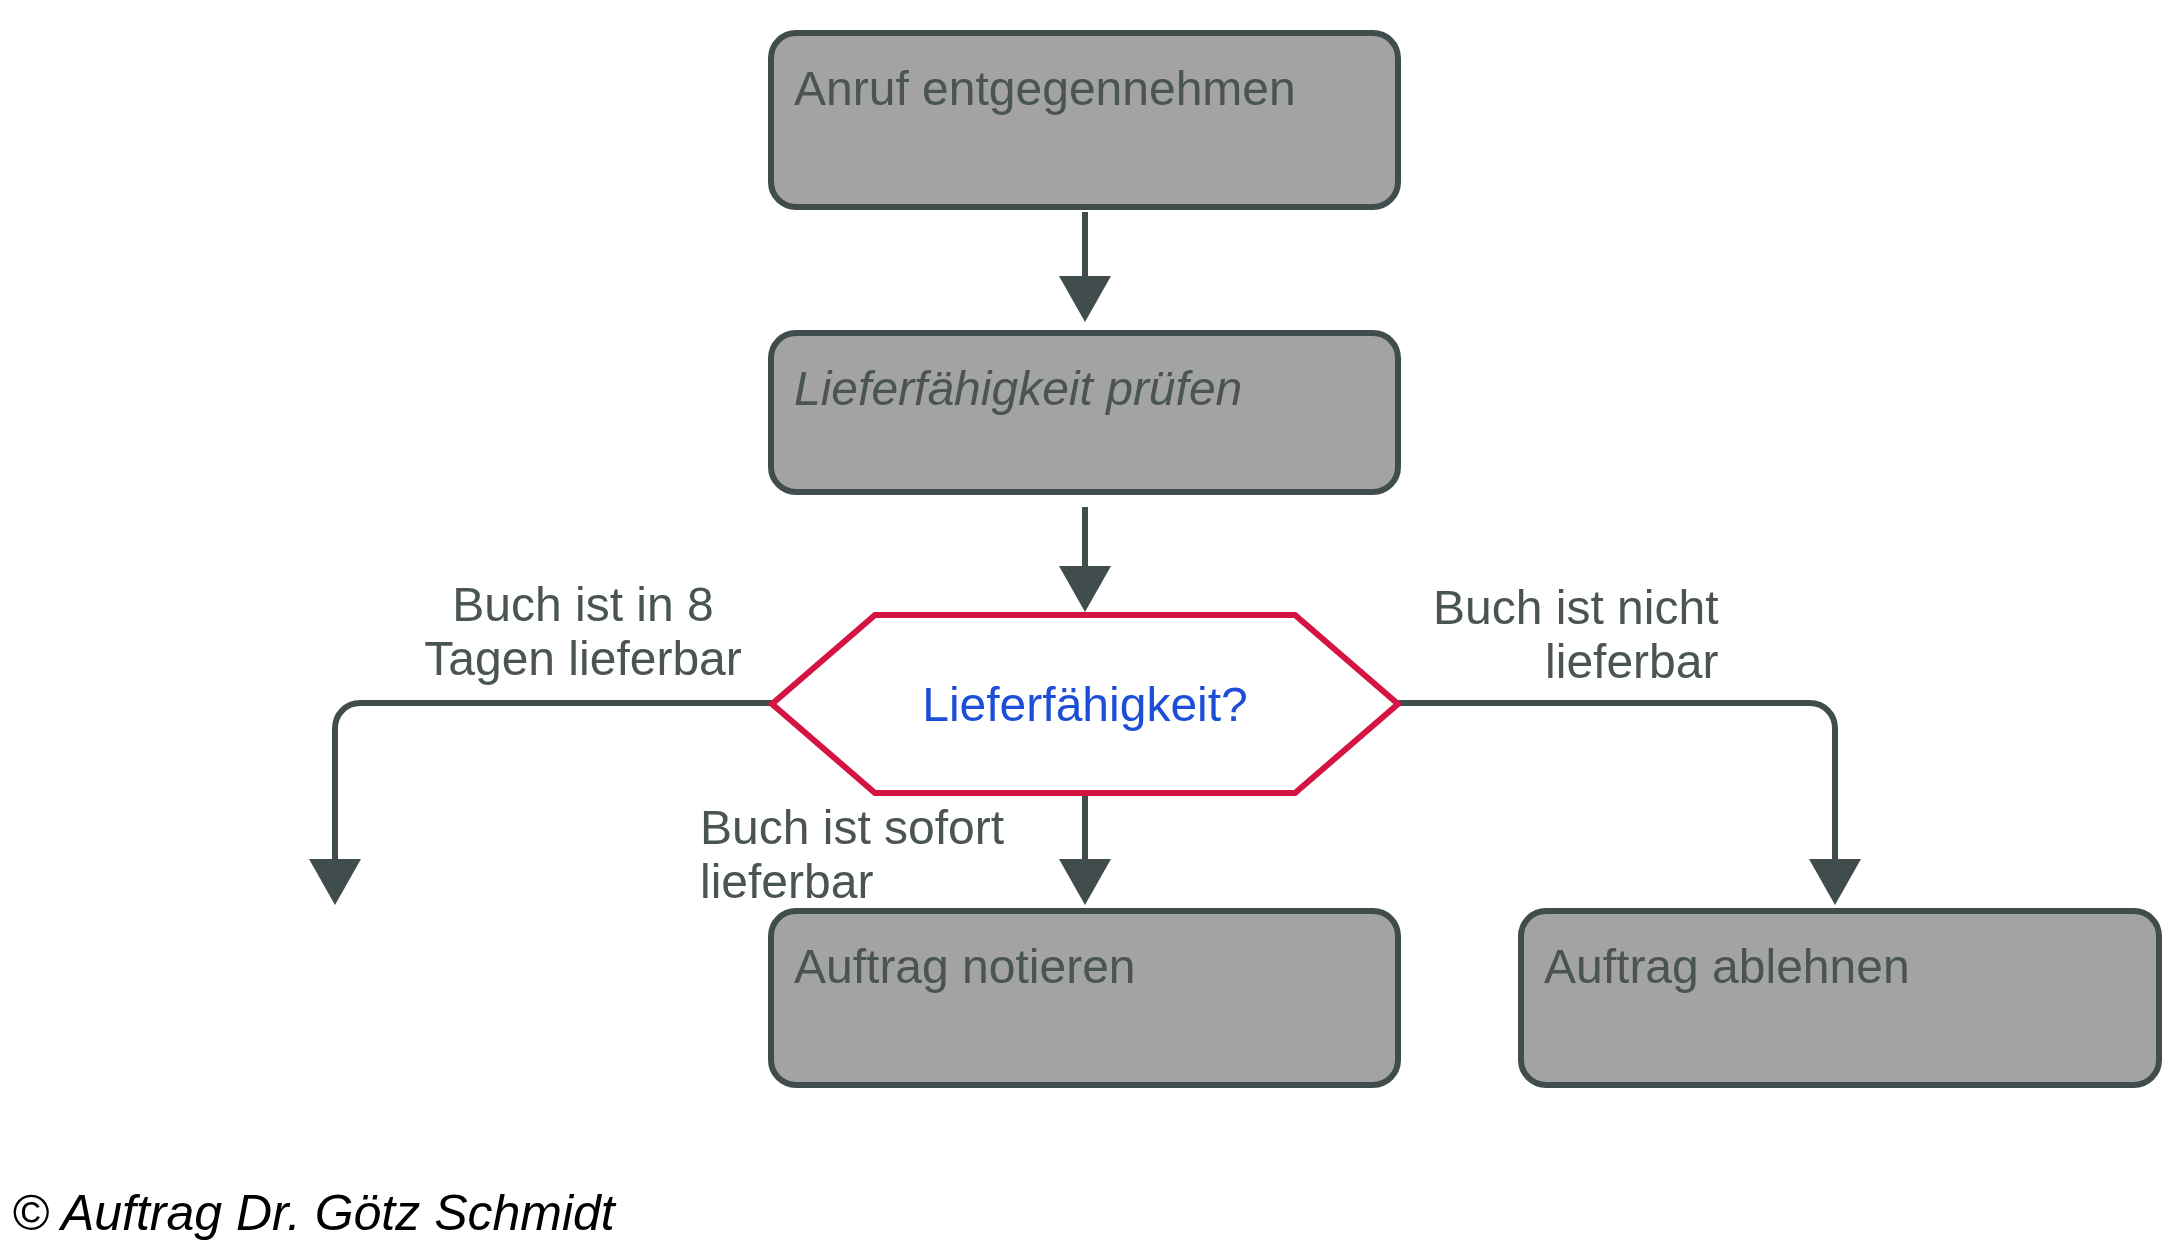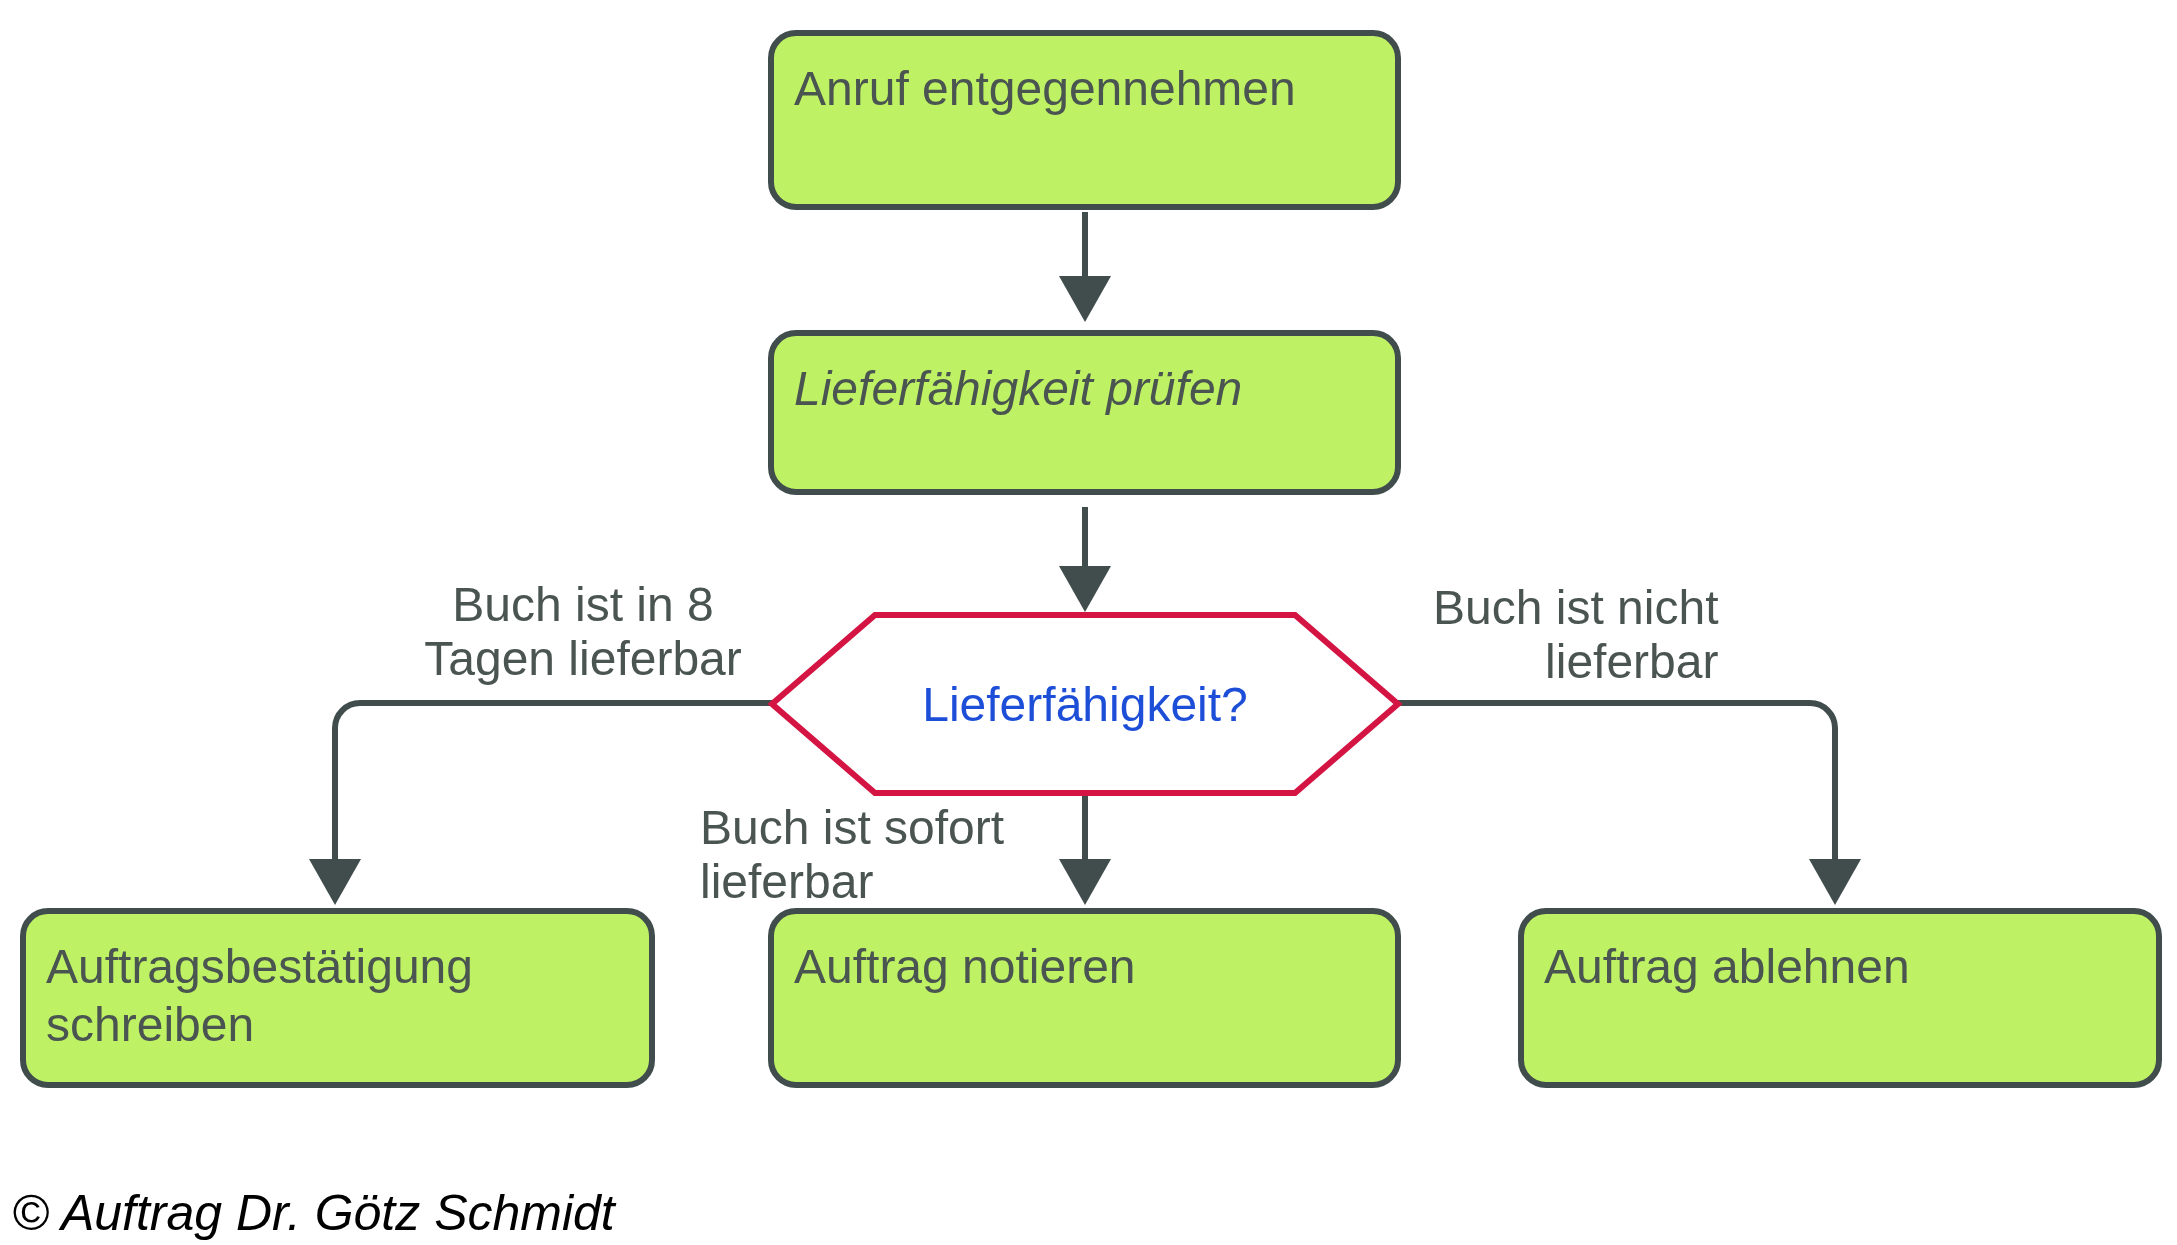--- a/index.html
+++ b/index.html
@@ -8,21 +8,21 @@
     width: 2177px;
     height: 1245px;
     background: #ffffff;
     font-family: "Liberation Sans", sans-serif;
     overflow: hidden;
   }
   #wires { position: absolute; left: 0; top: 0; width: 2177px; height: 1245px; }
   .box {
     position: absolute;
     box-sizing: border-box;
-    background: #bef264;
+    background: #a3a3a3;
     border: 6px solid #414d4d;
     border-radius: 28px;
     padding: 24px 20px;
     font-size: 48px;
     line-height: 58px;
     color: #4a5450;
   }
   .blabel {
     position: absolute;
     font-size: 48px;
@@ -74,23 +74,20 @@
   </svg>
 
   <div class="box" style="left:768px; top:30px;  width:633px; height:180px;">
     <span>Anruf entgegennehmen</span>
   </div>
 
   <div class="box" style="left:768px; top:330px; width:633px; height:165px;font-style:italic;">
     <span>Lieferfähigkeit prüfen</span>
   </div>
 
-  <div class="box" style="left:20px;  top:908px; width:635px; height:180px;">
-    <span>Auftragsbestätigung schreiben</span>
-  </div>
 
   <div class="box" style="left:768px; top:908px; width:633px; height:180px;">
     <span>Auftrag notieren</span>
   </div>
 
   <div class="box" style="left:1518px; top:908px; width:644px; height:180px;">
     <span>Auftrag ablehnen</span>
   </div>
 
   <div class="hex-label">

